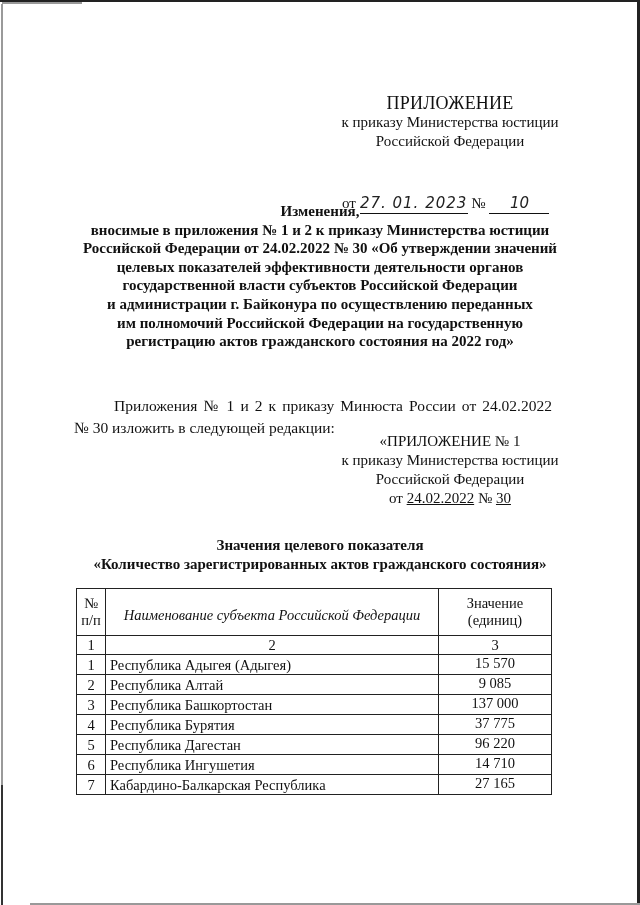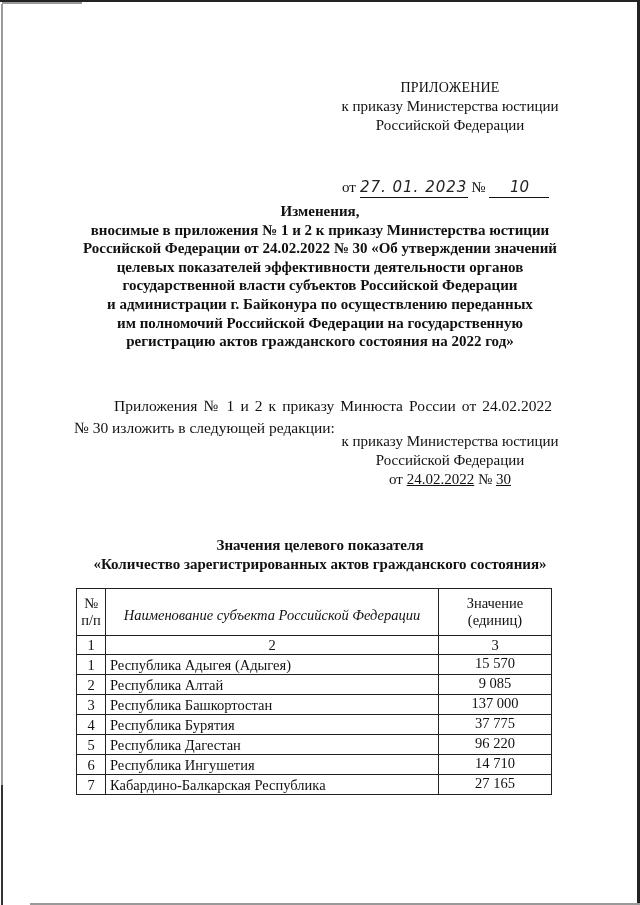--- a/index.html
+++ b/index.html
@@ -15,21 +15,21 @@
     .scan-border-left-dark { position: absolute; left: 1px; top: 785px; width: 2px; height: 120px; background: #333; }
     .scan-border-top { position: absolute; left: 0; top: 0; width: 640px; height: 2px; background: #222; }
     .scan-border-top-light { position: absolute; left: 2px; top: 2px; width: 80px; height: 2px; background: #999; }
     .scan-border-right { position: absolute; right: 0px; top: 0; width: 3px; height: 905px; background: #222; }
     .scan-border-bottom { position: absolute; left: 30px; bottom: 0; width: 610px; height: 2px; background: #999; }
 
     .header-block {
       position: absolute; left: 320px; top: 78px; width: 260px;
       text-align: center; font-size: 15px; line-height: 19px;
     }
-    .header-block .title { font-size: 14px; letter-spacing: 0.2px; }
+    .header-block .title { font-size: 18px; letter-spacing: 0.2px; margin-top: 16px; }
     .date-line { text-align: left; padding-left: 22px; }
     .handwritten {
       display: inline-block;
       font-family: "DejaVu Sans", sans-serif;
       font-style: italic;
       font-size: 15px;
       border-bottom: 1px solid #111;
       text-align: center;
       color: #222;
       margin-top: 43px;
@@ -112,20 +112,21 @@
   <div>им полномочий Российской Федерации на государственную</div>
   <div>регистрацию актов гражданского состояния на 2022 год»</div>
 </div>
 
 <div class="body-para">
   <span class="first">Приложения № 1 и 2 к приказу Минюста России от 24.02.2022</span>
   <span>№ 30 изложить в следующей редакции:</span>
 </div>
 
 <div class="appendix-block">
+  <div>«ПРИЛОЖЕНИЕ № 1</div>
   <div>к приказу Министерства юстиции</div>
   <div>Российской Федерации</div>
   <div>
     <span>от</span>
     <span class="u">24.02.2022</span>
     <span>№</span>
     <span class="u">30</span>
   </div>
 </div>
 

